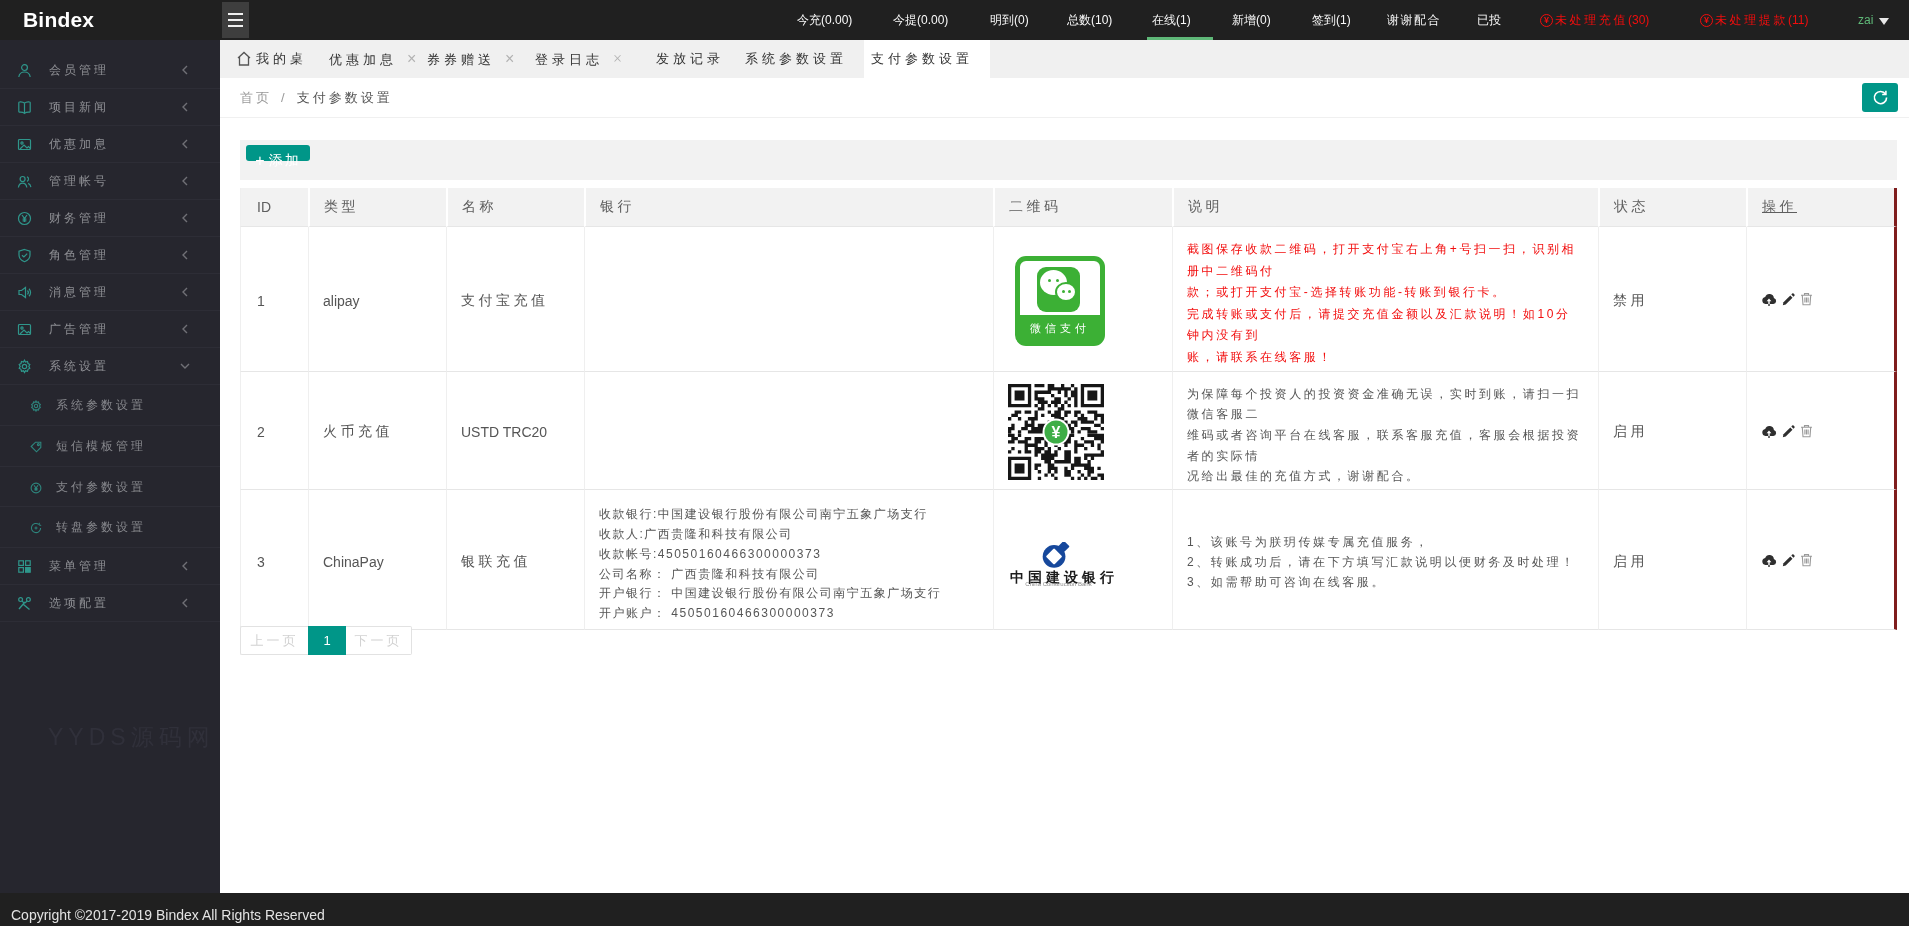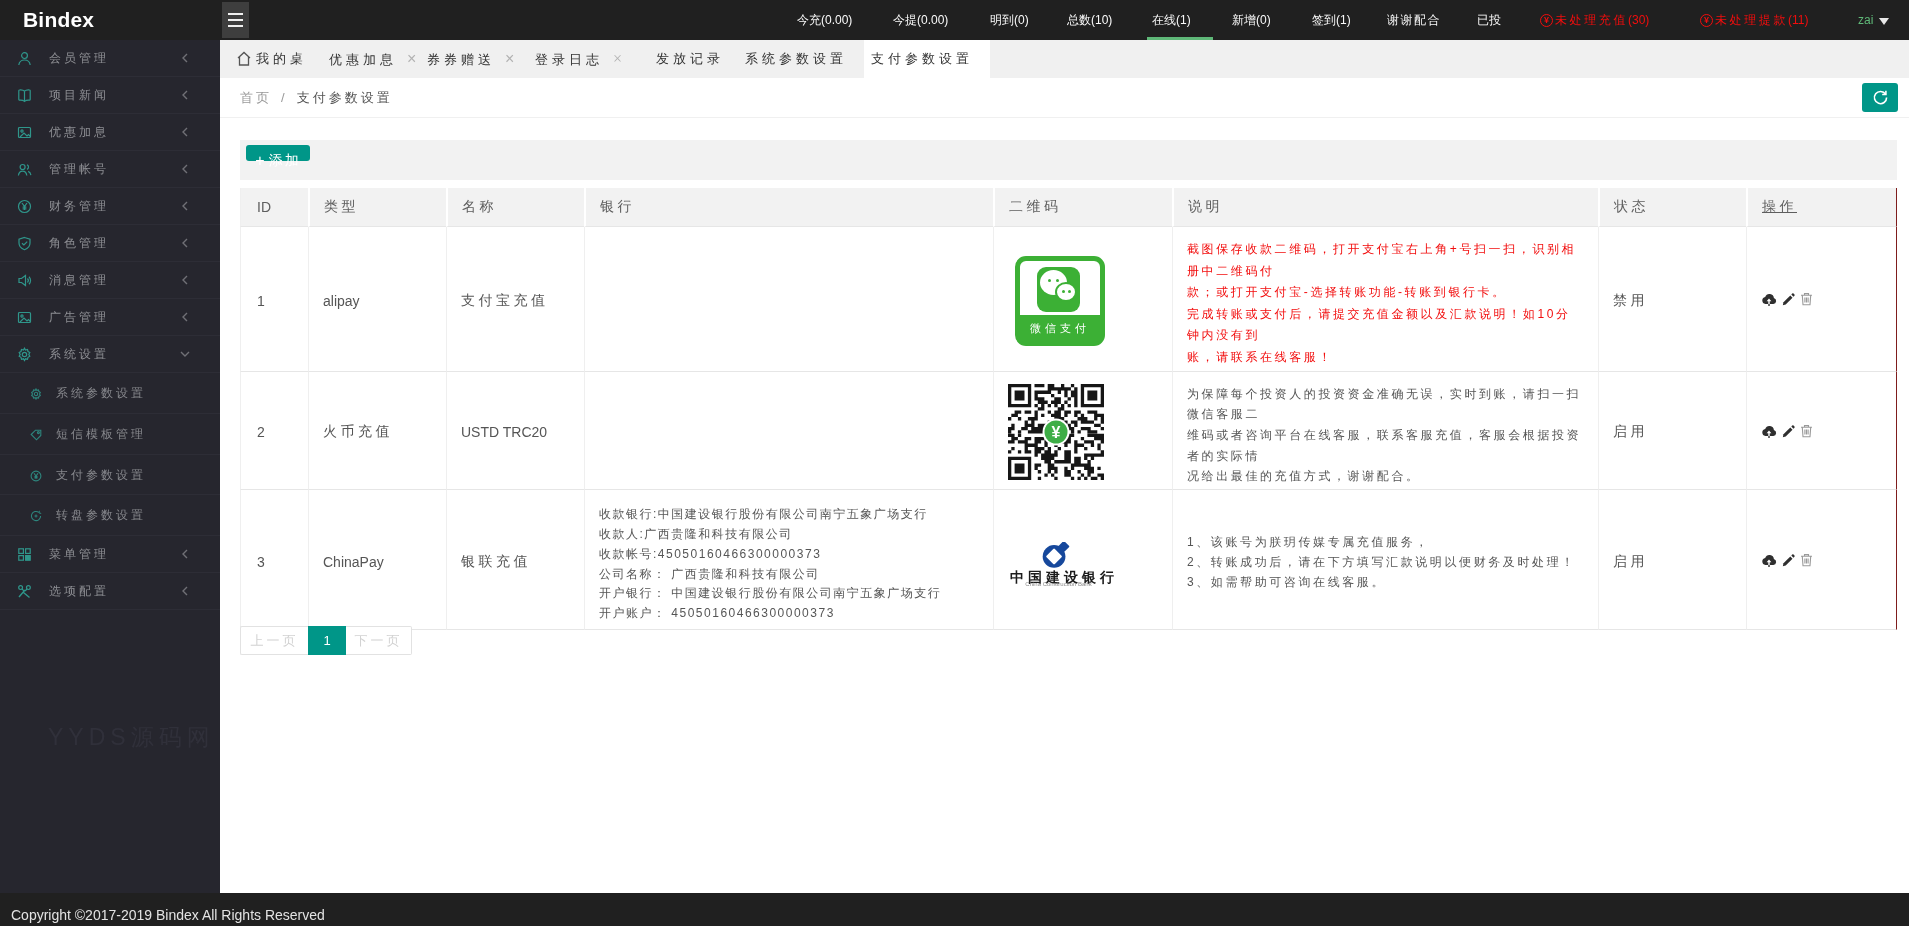--- a/index.html
+++ b/index.html
@@ -50,21 +50,21 @@
 
 #toolbar{position:absolute;left:240px;top:140px;width:1657px;height:40px;background:#f2f2f2;}
 #addbtn{position:absolute;left:6px;top:5px;width:64px;height:16px;background:#009688;border-radius:3px;color:#fff;font-size:14px;text-align:center;line-height:30px;}
 #addbtn b{font-weight:normal;font-size:16px;position:relative;top:0.5px;margin-right:4px;}
 
 #tbl{position:absolute;left:240px;top:188px;width:1657px;border-collapse:separate;border-spacing:0;table-layout:fixed;font-size:14px;color:#555;}
 #tbl th{background:#f2f2f2;font-weight:normal;text-align:left;font-size:14px;color:#5e5e5e;height:39px;padding:0 0 0 14px;border-left:2px solid #fff;border-bottom:1px solid #e6e6e6;}
 #tbl th:first-child{border-left:none;padding-left:16px;border-left:1px solid #efefef;}
 #tbl td{background:#fff;border-bottom:1px solid #e6e6e6;border-left:1px solid #efefef;padding:6px 14px 2px 14px;vertical-align:middle;}
 #tbl td:first-child{padding-left:16px;}
-#tbl td:last-child,#tbl th:last-child{border-right:1px solid #7f1d1d;text-decoration:underline;}
+#tbl td:last-child,#tbl th:last-child{border-right:3px solid #7f1d1d;text-decoration:underline;}
 .desc{font-size:12px;line-height:21.6px;}
 .red{color:#f20d0d;}
 .bank{font-size:12px;line-height:19.9px;}
 .d2{line-height:20.7px;}
 .d3{line-height:20px;}
 
 #wx{position:relative;width:90px;height:90px;border:5px solid #3cb035;border-radius:11px;background:#fff;margin-left:7px;}
 #wxi{position:absolute;left:17px;top:6px;width:43px;height:45px;background:#3cb035;border-radius:9px;}
 #wxband{position:absolute;left:-1px;bottom:-1px;width:82px;height:27px;background:#3cb035;border-radius:0 0 5px 5px;color:#fff;font-size:11px;text-align:center;line-height:27px;letter-spacing:4px;}
 .bub{position:absolute;background:#fff;border-radius:50%;}
@@ -99,21 +99,21 @@
   <div class="nav-item" style="left:1312px">签到(1)</div>
   <div class="nav-item" style="left:1387px;letter-spacing:1.5px">谢谢配合</div>
   <div class="nav-item" style="left:1477px">已投</div>
   <div class="nav-item nav-red" style="left:1540px"><span class="cicon"><i>¥</i></span><span style="letter-spacing:2.6px">未处理充值</span>(30)</div>
   <div class="nav-item nav-red" style="left:1700px"><span class="cicon"><i>¥</i></span><span style="letter-spacing:2.6px">未处理提款</span>(11)</div>
   <div class="nav-item" style="left:1858px"><span id="zai">zai</span><span id="caret"></span></div>
   <div id="online-underline"></div>
 </div>
 
 <div id="side">
-  <div id="menu" style="padding-top:0">
+  <div id="menu" style="padding-top:12px">
       <div class="sitem">
         <svg class="ic" viewBox="0 0 15 15" fill="none" stroke="#2f968b" stroke-width="1.2">
           <circle cx="7.5" cy="4.6" r="2.9"></circle>
           <path d="M1.8 14c.5-3.4 2.7-5 5.7-5s5.2 1.6 5.7 5"></path>
         </svg>
         <span class="txt">会员管理</span>
         <svg class="chev" viewBox="0 0 12 12" fill="none" stroke="#707076" stroke-width="1.4">
           <path d="M8 2 L4 6 L8 10"></path>
         </svg>
       </div>

